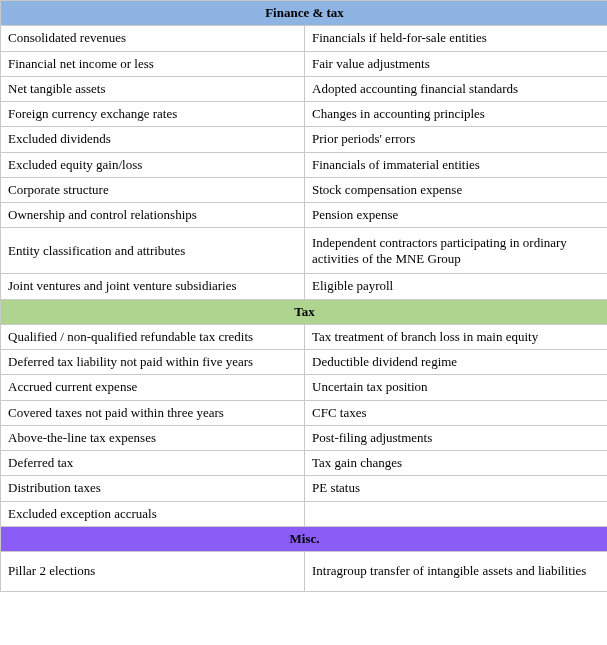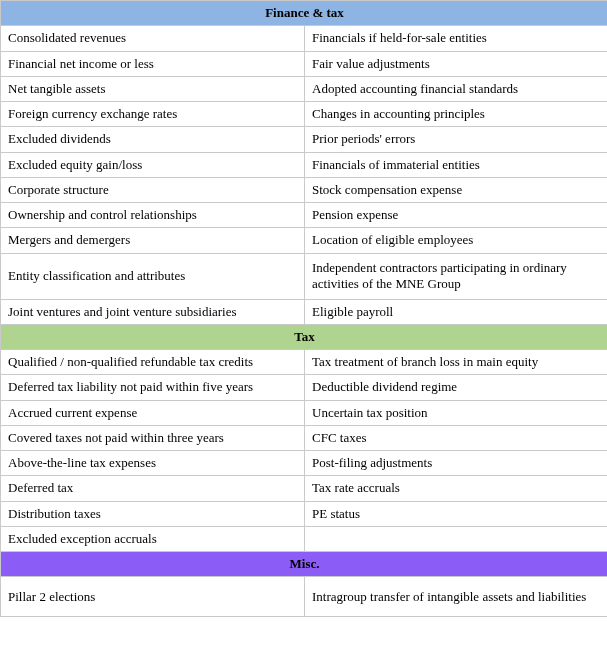--- a/index.html
+++ b/index.html
@@ -89,24 +89,20 @@
       </tr>
 
       <tr>
         <td>Corporate structure</td>
         <td>Stock compensation expense</td>
       </tr>
       <tr>
         <td>Ownership and control relationships</td>
         <td>Pension expense</td>
       </tr>
-      <tr>
-        <td>Mergers and demergers</td>
-        <td>Location of eligible employees</td>
-      </tr>
       <tr style="height:46px">
         <td style="height:46px">Entity classification and attributes</td>
         <td style="height:46px">Independent contractors participating in ordinary activities of the MNE Group</td>
       </tr>
       <tr>
         <td>Joint ventures and joint venture subsidiaries</td>
         <td>Eligible payroll</td>
       </tr>
 
       <tr>
@@ -127,21 +123,21 @@
       <tr>
         <td>Covered taxes not paid within three years</td>
         <td>CFC taxes</td>
       </tr>
       <tr>
         <td>Above-the-line tax expenses</td>
         <td>Post-filing adjustments</td>
       </tr>
       <tr>
         <td>Deferred tax</td>
-        <td>Tax rate accruals</td>
+        <td>Tax gain changes</td>
       </tr>
       <tr>
         <td>Distribution taxes</td>
         <td>PE status</td>
       </tr>
       <tr>
         <td>Excluded exception accruals</td>
         <td class="nocell"></td>
       </tr>
 

